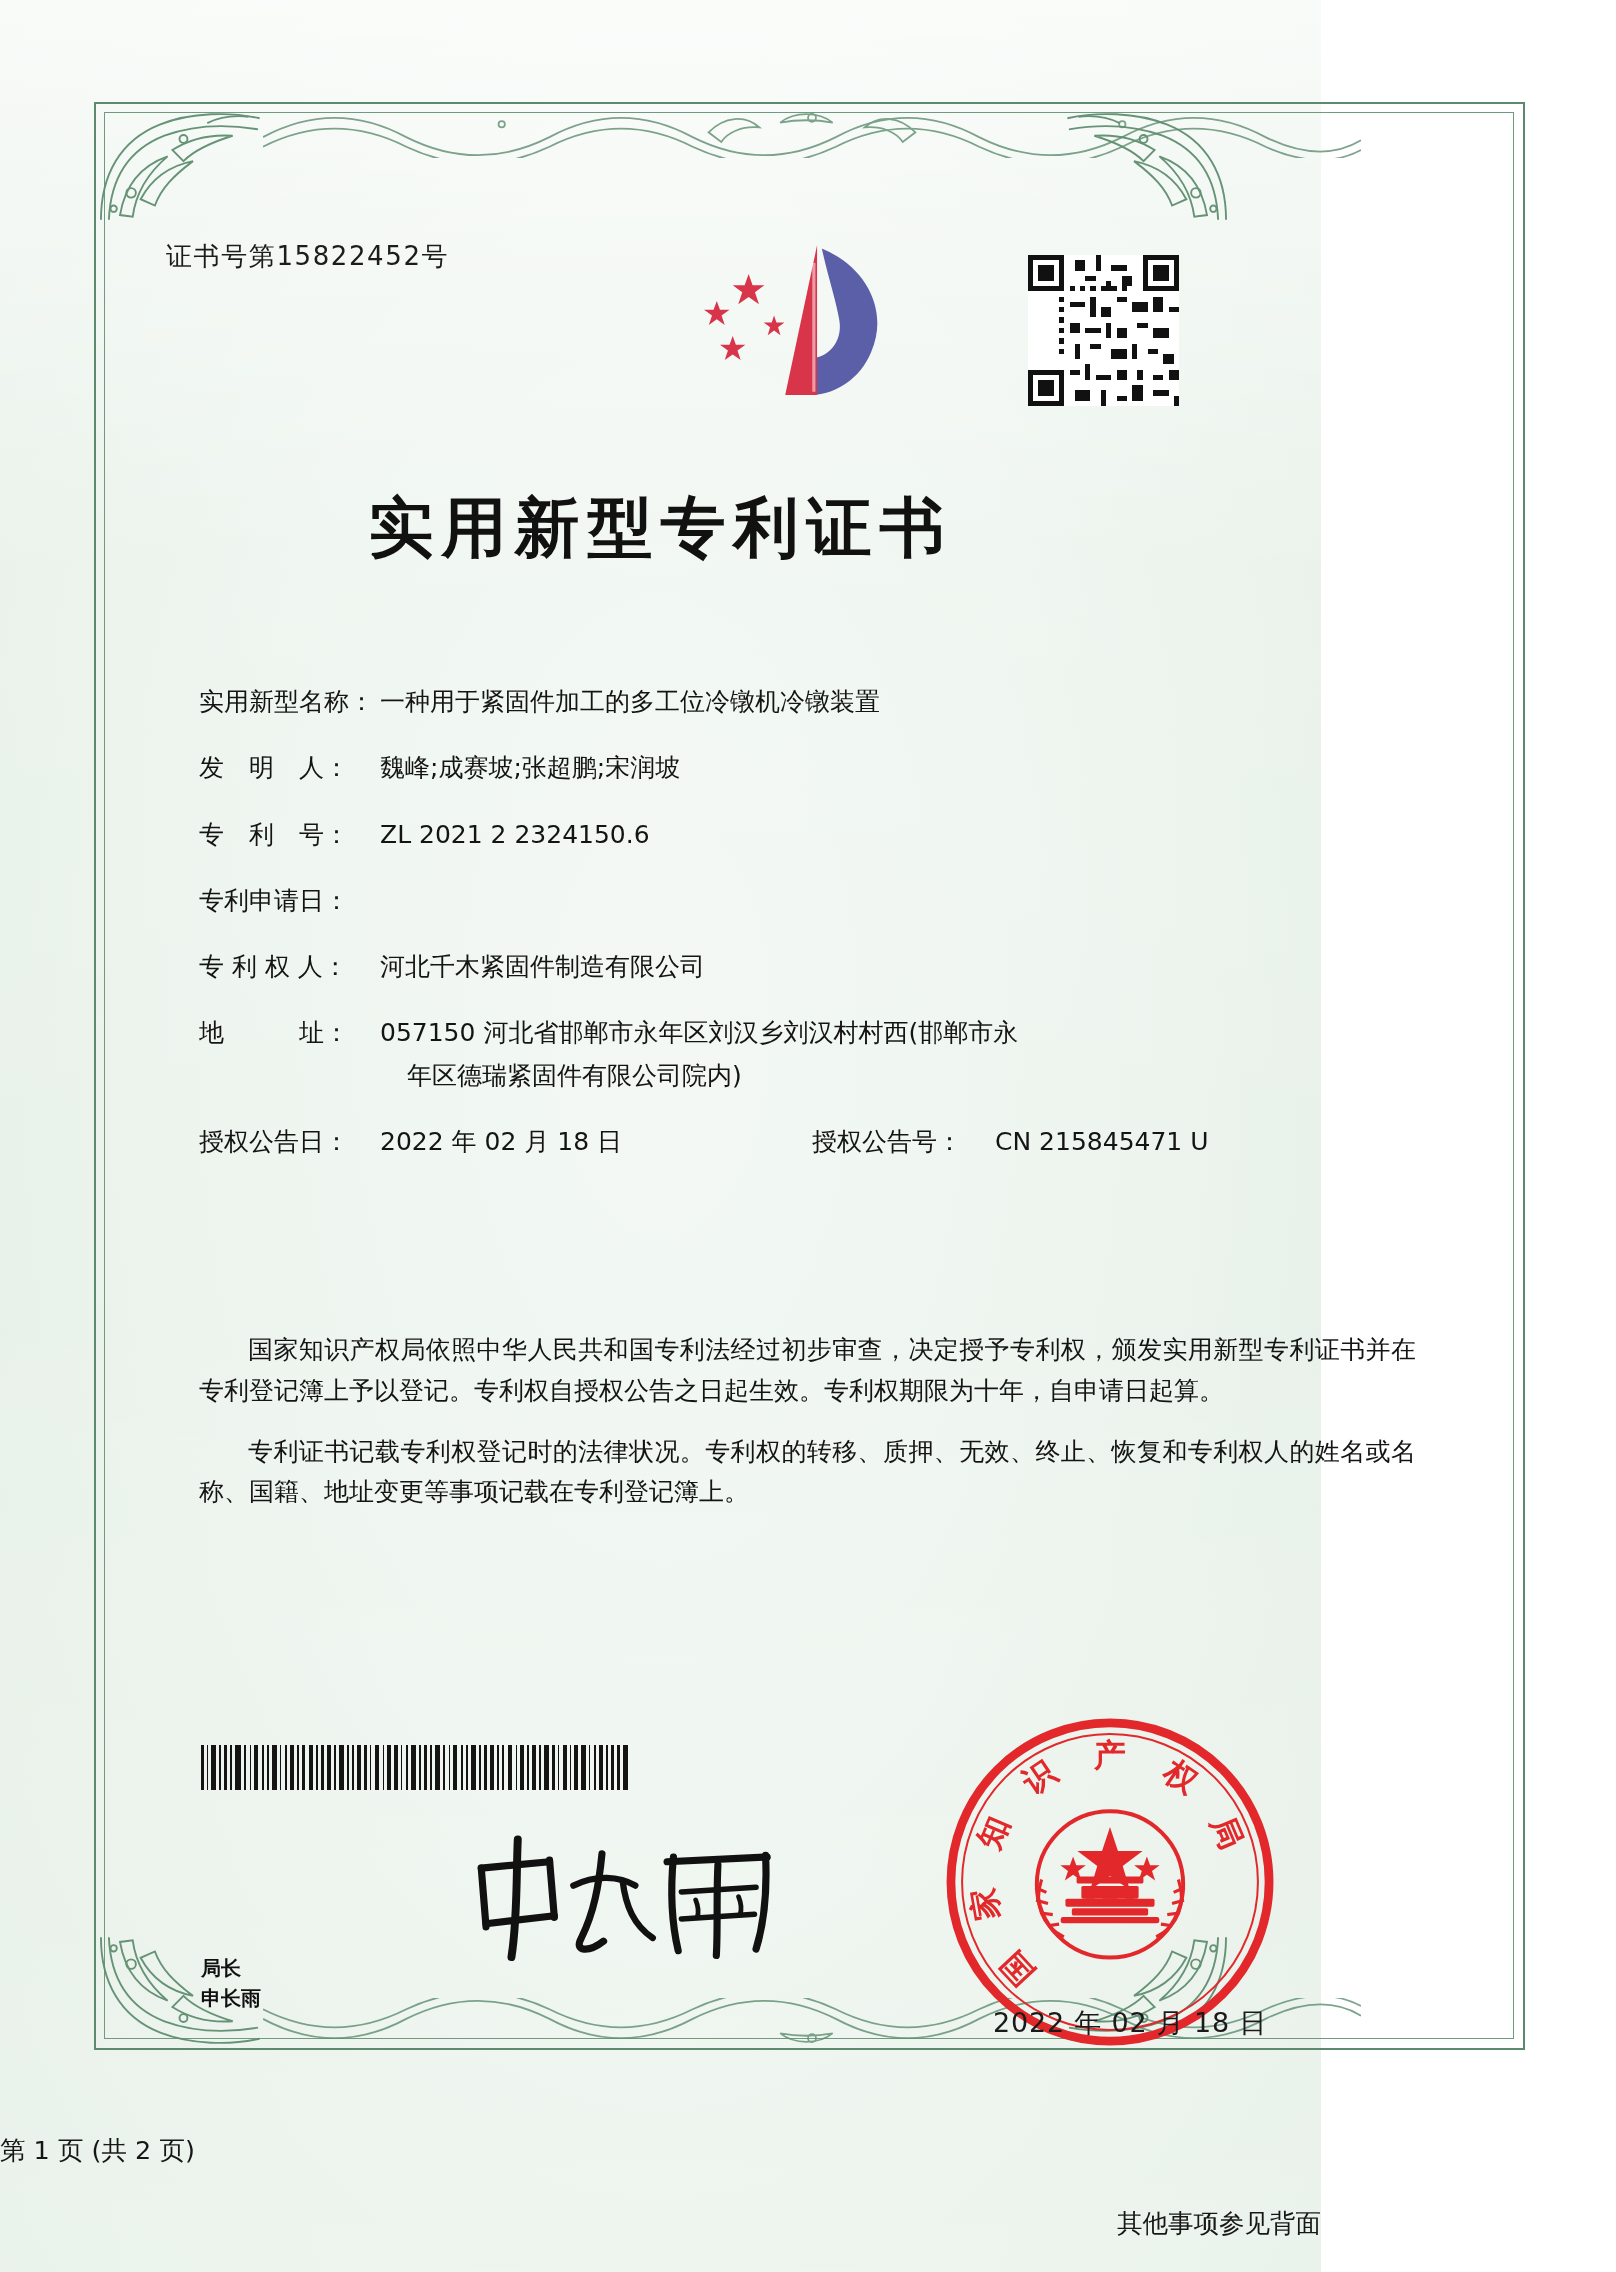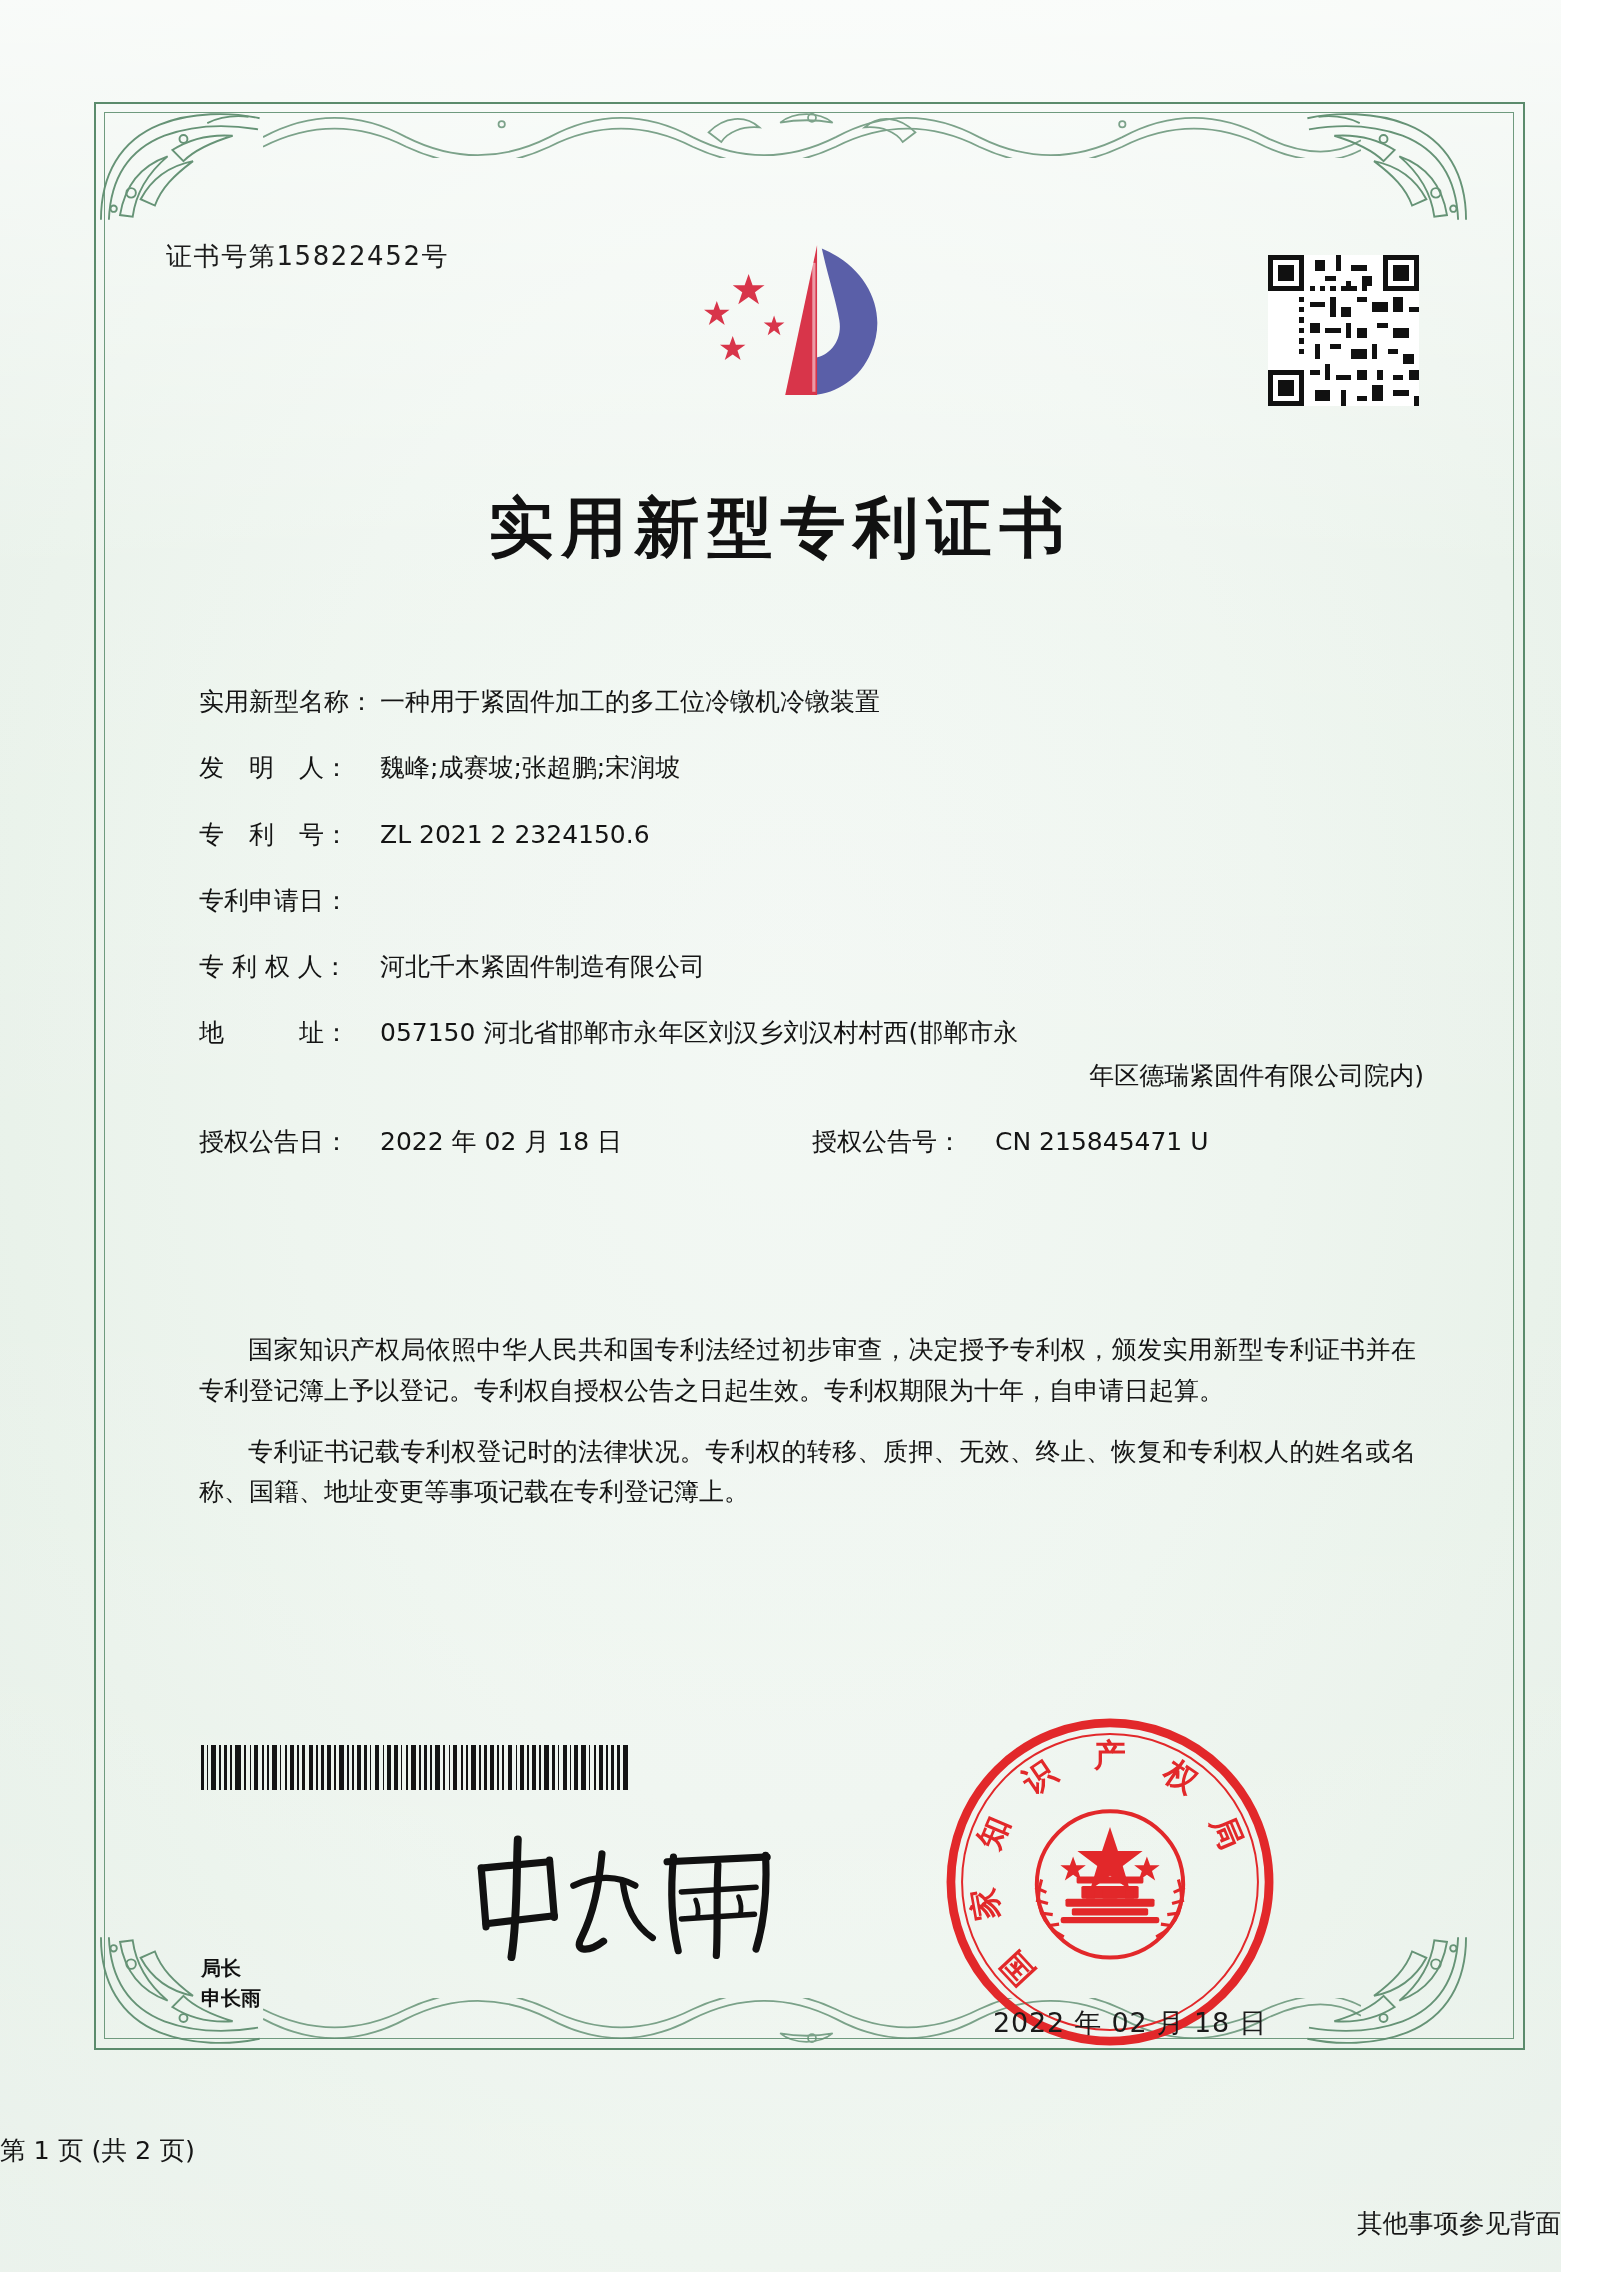--- a/index.html
+++ b/index.html
@@ -13,21 +13,21 @@
     font-family: "DejaVu Sans", "Liberation Sans", sans-serif;
     color: #1a1a1a;
     position: relative;
     overflow: hidden;
   }
 
   
   .page {
     position: absolute;
     left: 0; top: 0;
-    width: 1561px;
+    width: 1321px;
     height: 2273px;
     background:
       radial-gradient(ellipse at 50% 45%, #f3f8f4 0%, #eef5ef 45%, #e9f2ea 70%, #e4eee6 100%);
   }
   .paper-tint {
     position: absolute;
     inset: 0;
     background:
       linear-gradient(180deg, rgba(255,255,255,0.75) 0%, rgba(255,255,255,0.10) 25%, rgba(255,255,255,0.0) 55%, rgba(255,255,255,0.25) 100%);
     pointer-events: none;
@@ -130,21 +130,20 @@
     font-family: "DejaVu Sans", "Liberation Sans", sans-serif;
   }
   .field-value {
     flex: 1;
     font-family: "DejaVu Sans", "Liberation Sans", sans-serif;
   }
   .field-value .line2 {
     display: block;
     margin-top: 11px;
     margin-left: 27px;
-    text-align: right;
   }
   .row-inline {
     display: flex;
     align-items: flex-start;
     margin-bottom: 35px;
   }
   .inline-left { display: flex; flex: 0 0 613px; }
   .inline-right { display: flex; }
   .inline-right .field-label { width: 183px; flex: 0 0 183px; }
 

